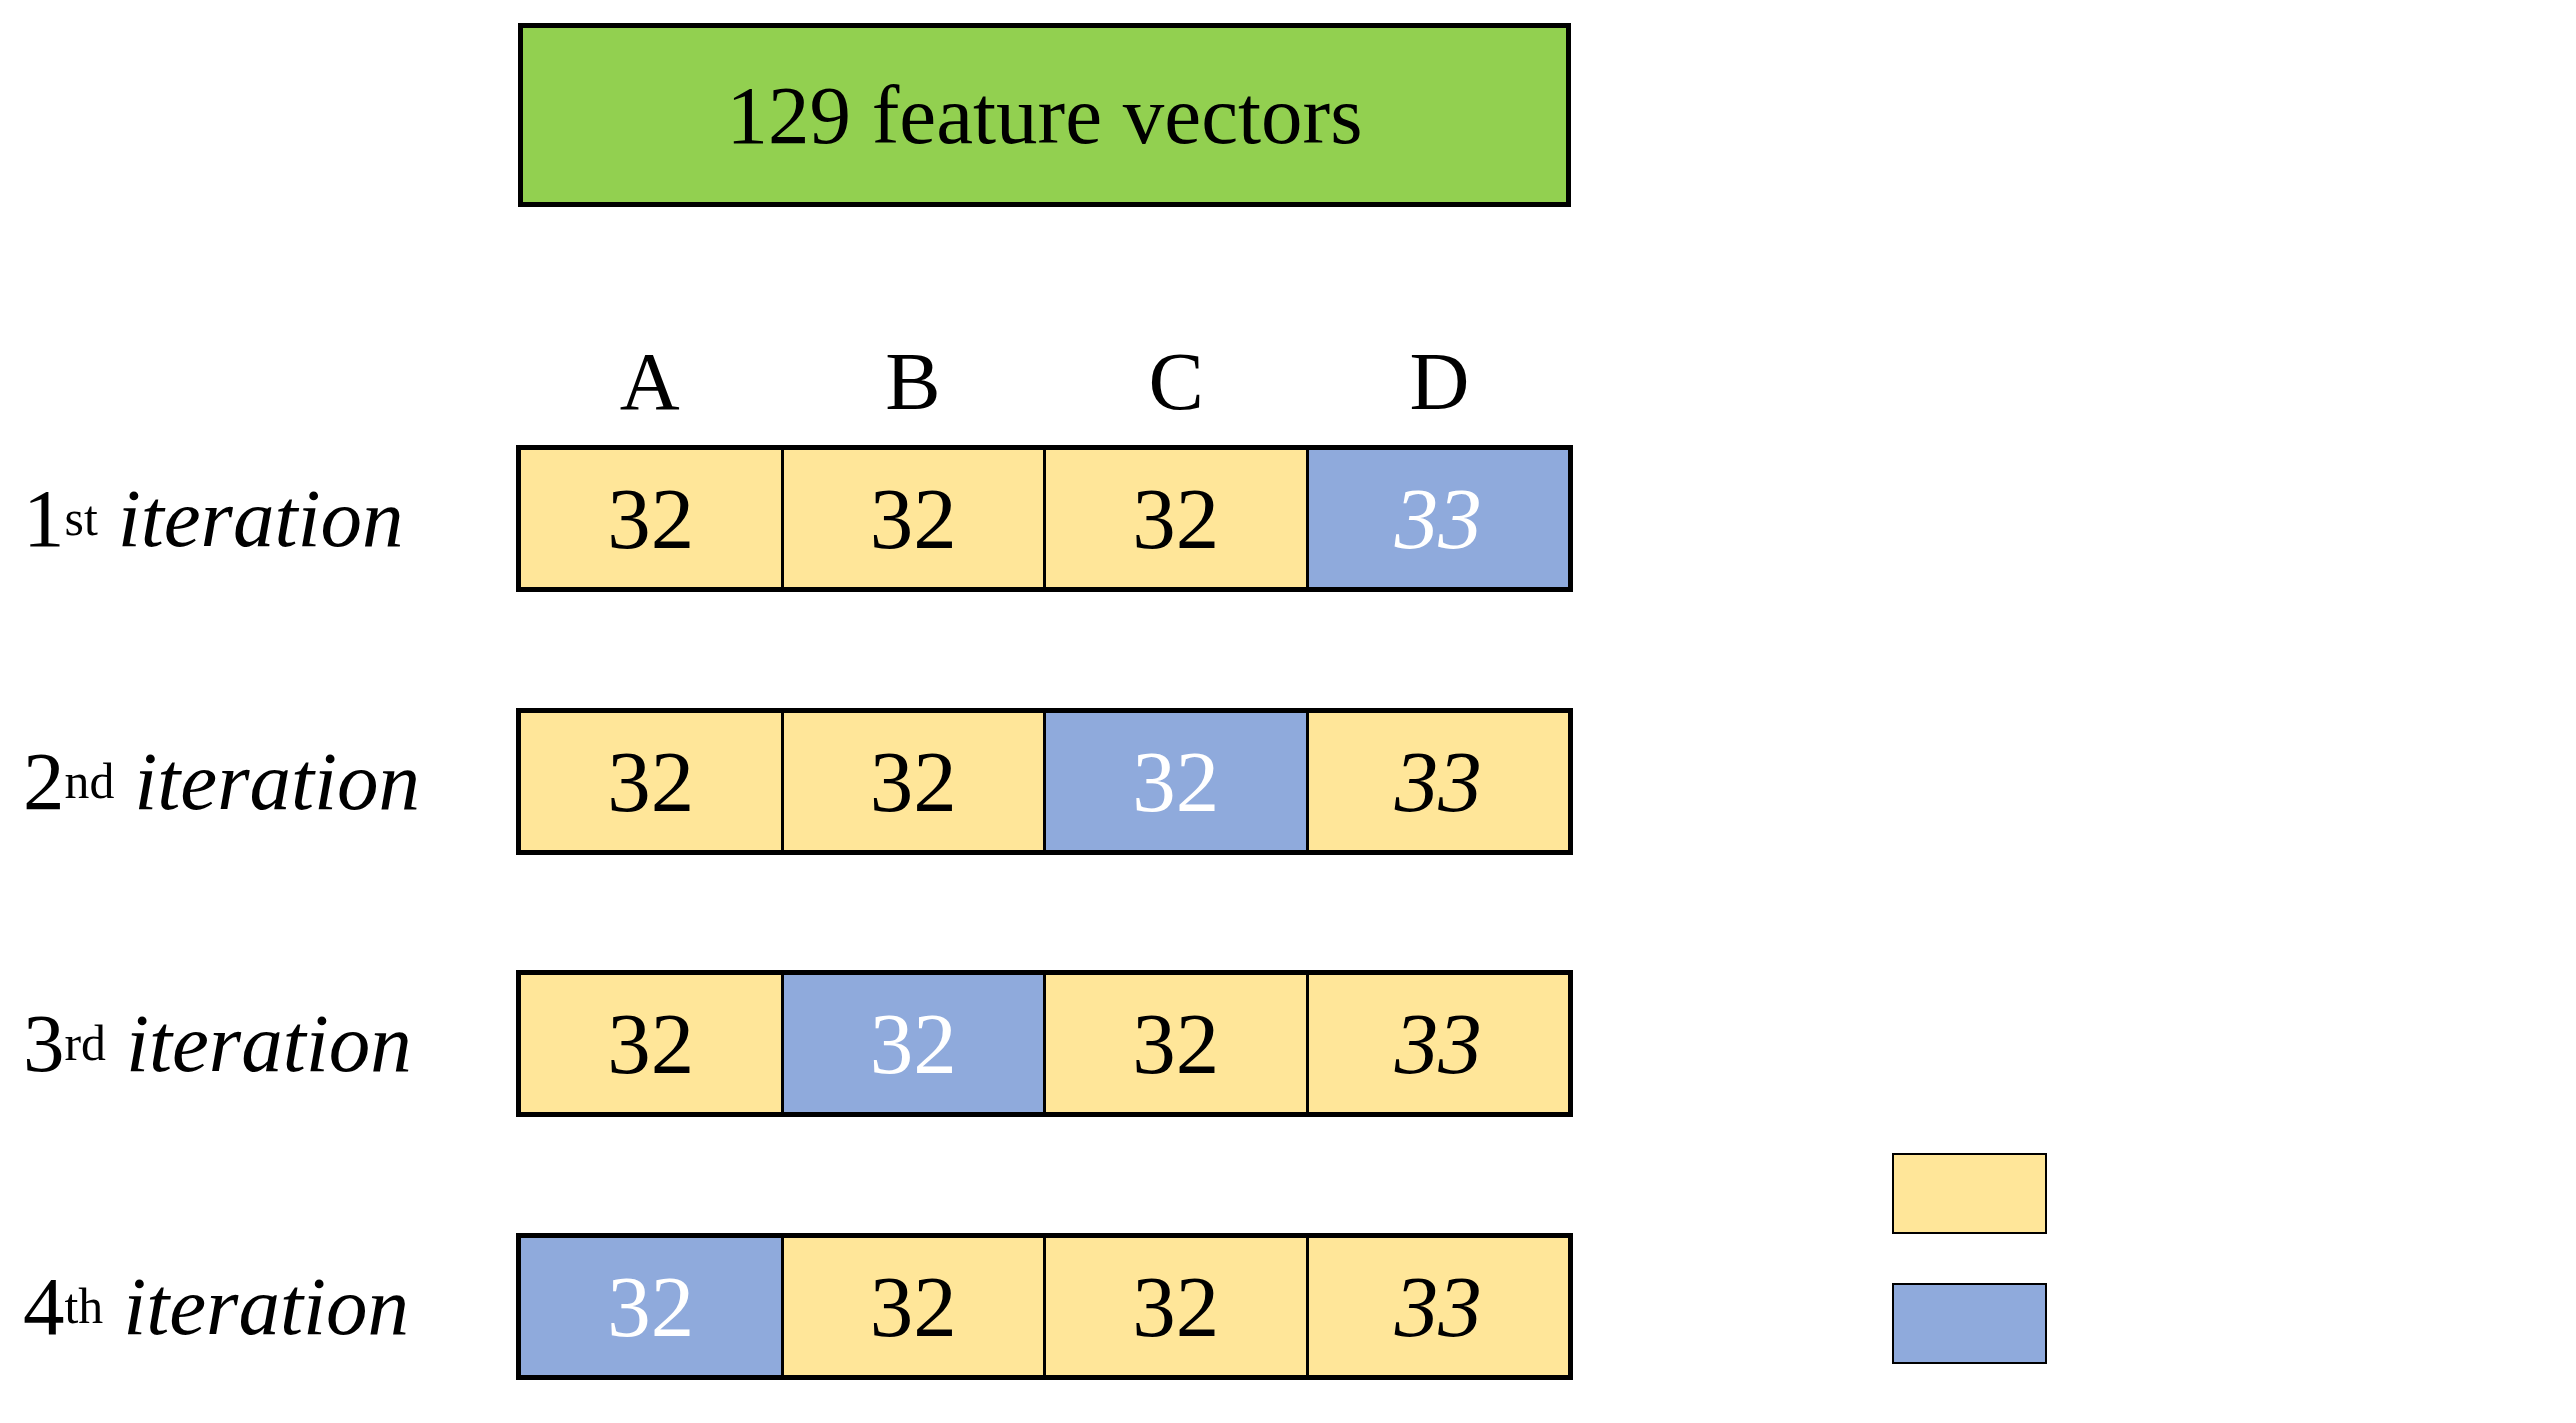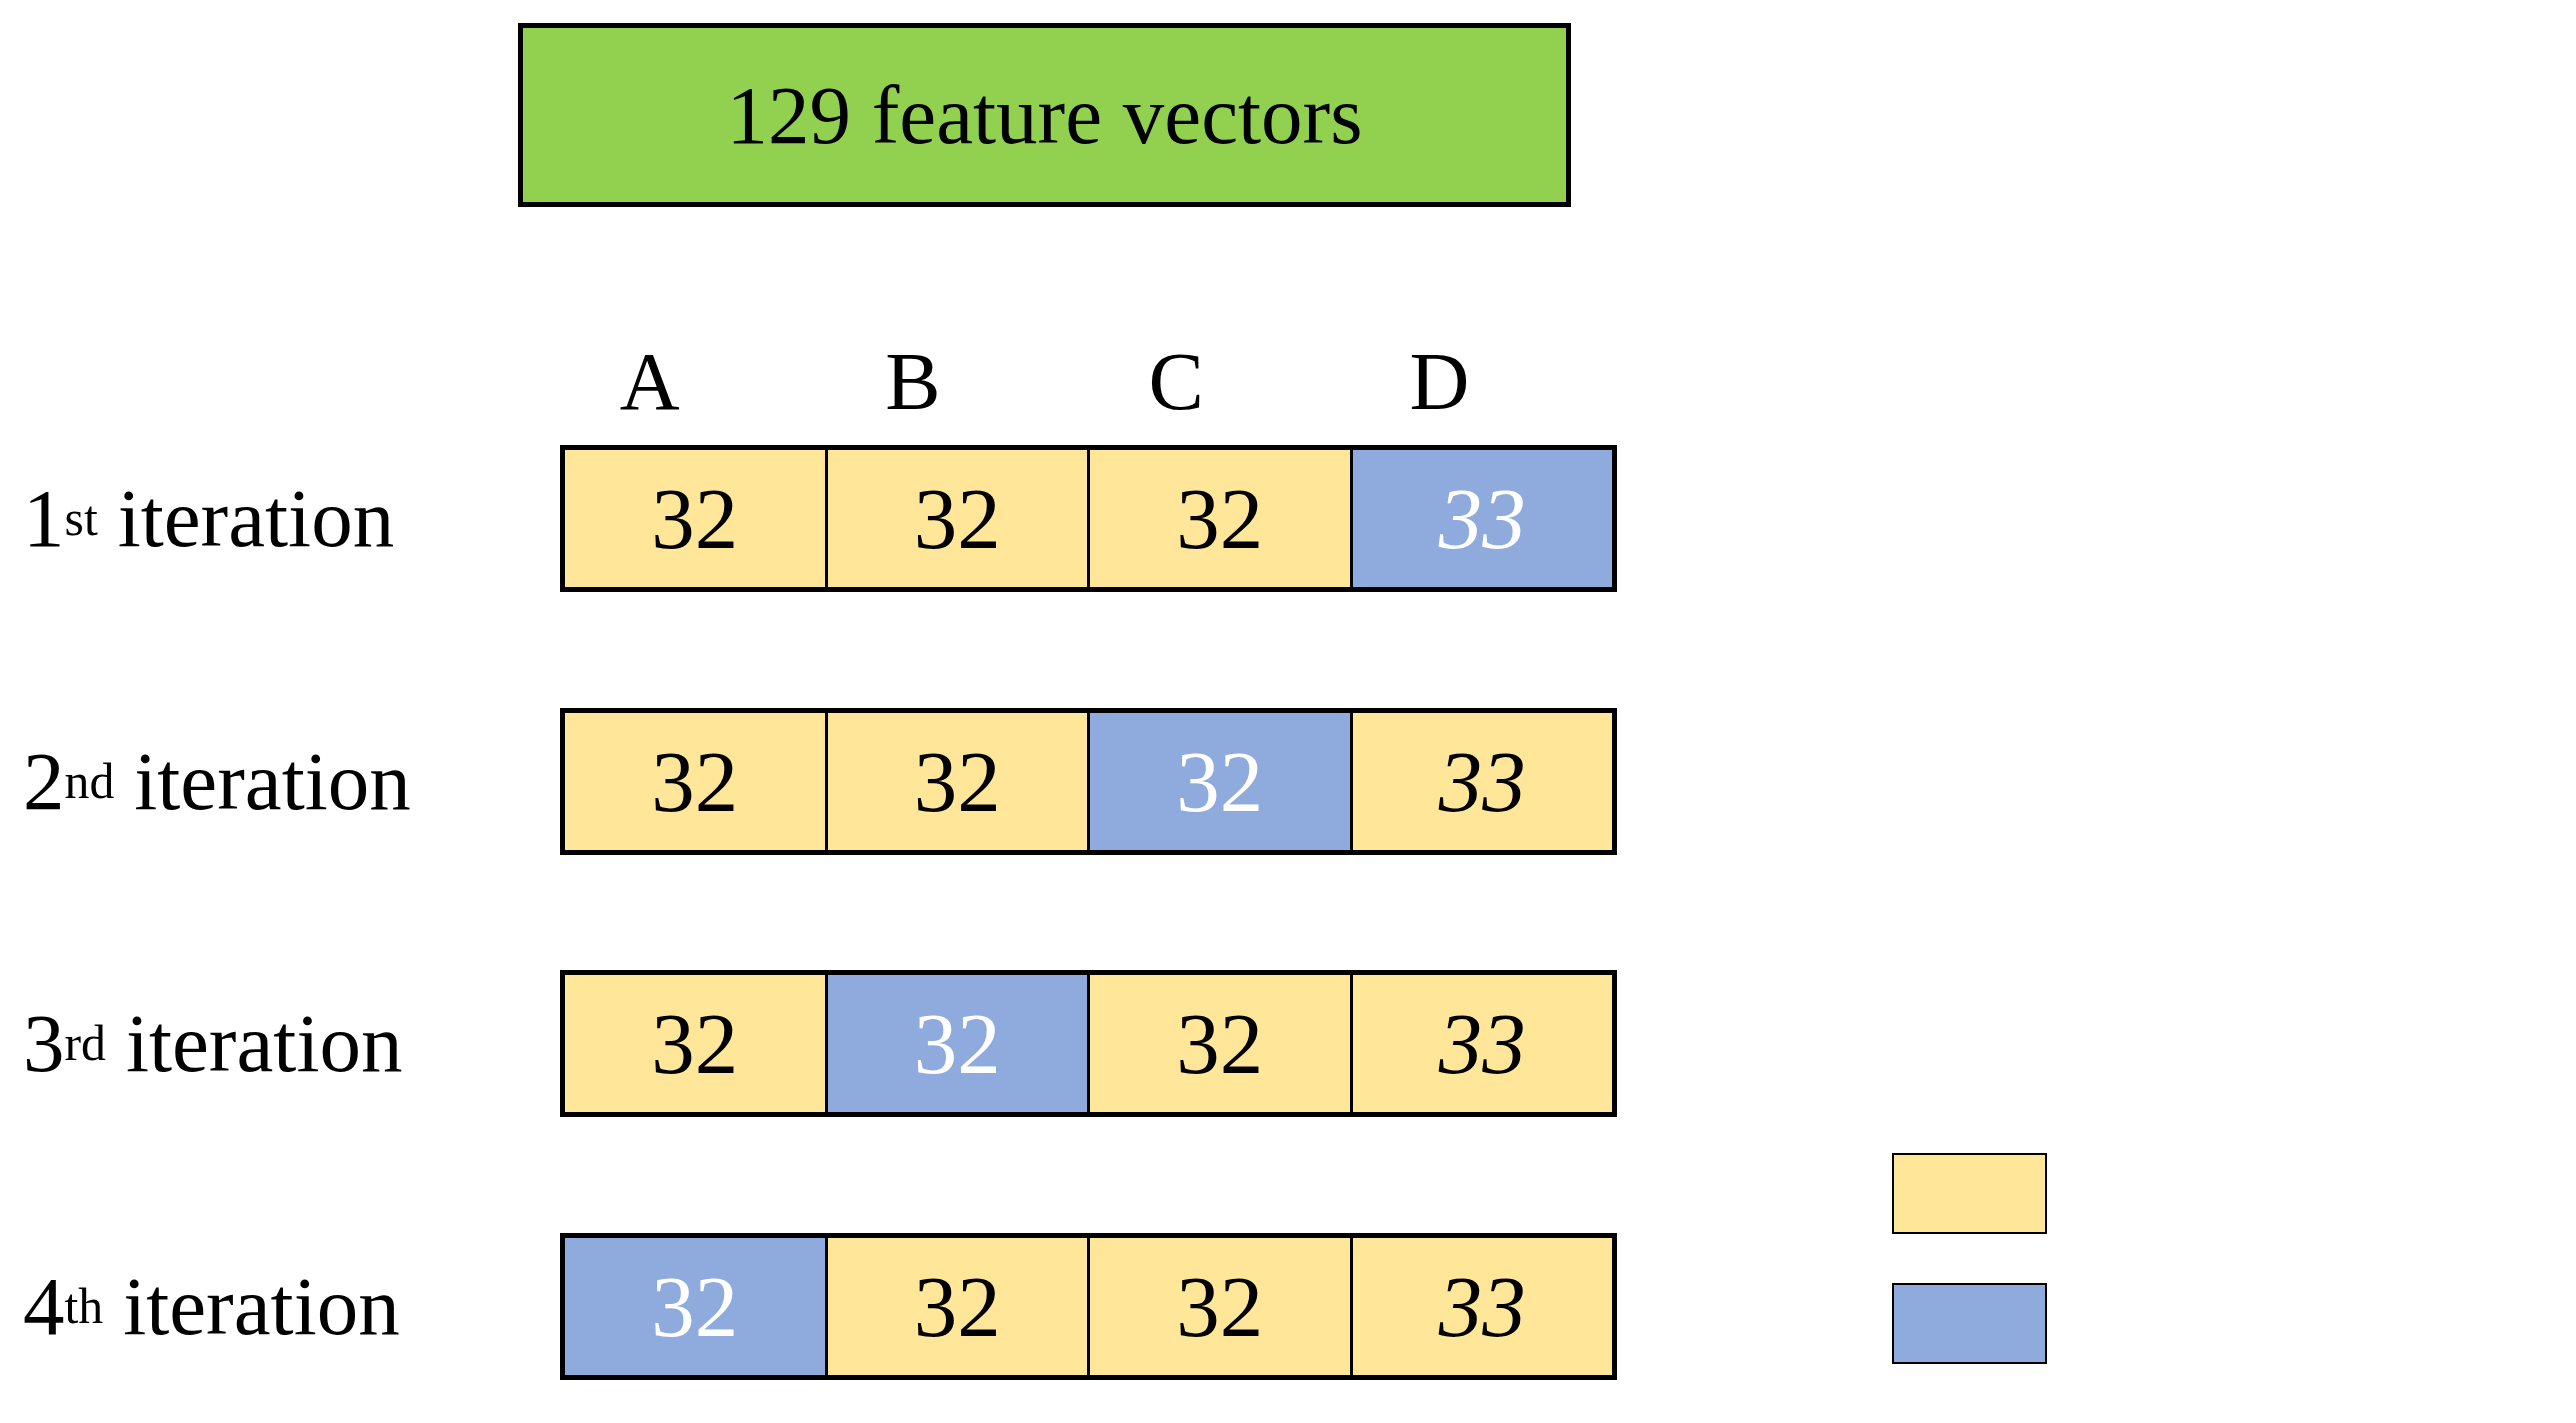--- a/index.html
+++ b/index.html
@@ -13,36 +13,36 @@
     box-sizing:border-box;border:5.8px solid #000;
     display:flex;align-items:center;justify-content:center;
     font-size:83px;line-height:1;
   }
   
   .col-headers{position:absolute;left:518px;top:328px;width:1053px;height:106px;display:flex;}
   .col-h{flex:1;display:flex;align-items:center;justify-content:center;font-size:83px;line-height:1;}
   
   .row{
     position:absolute;left:516px;width:1057px;height:147px;
-    box-sizing:border-box;border:5px solid #000;display:flex;margin-left:44px;
+    box-sizing:border-box;border:5px solid #000;display:flex;
   }
   .cell{
     flex:1;display:flex;align-items:center;justify-content:center;
     font-size:87px;line-height:1;border-right:3.3px solid #000;
   }
   .cell:last-child{border-right:none;font-style:italic;}
   .cell[data-type="train"]{background:#FFE699;color:#000;}
   .cell[data-type="test"]{background:#8FAADC;color:#fff;}
   
   .iter-label{
     position:absolute;left:23px;width:472px;height:147px;
     display:flex;align-items:center;font-size:83px;line-height:1;white-space:nowrap;
   }
   .iter-label sup{font-size:.6em;line-height:0;vertical-align:.55em;}
-  .iter-label .word{margin-left:.24em;}
+  .iter-label .word{margin-left:.24em;font-style:italic;}
   
   .legend-swatch{
     position:absolute;left:1892px;width:155px;height:81px;
     box-sizing:border-box;border:2.5px solid #000;
   }
   .legend-swatch[data-type="train"]{background:#FFE699;}
   .legend-swatch[data-type="test"]{background:#8FAADC;}
   .legend-label{
     position:absolute;left:2105px;height:81px;display:flex;align-items:center;
     font-size:66px;line-height:1;white-space:nowrap;

